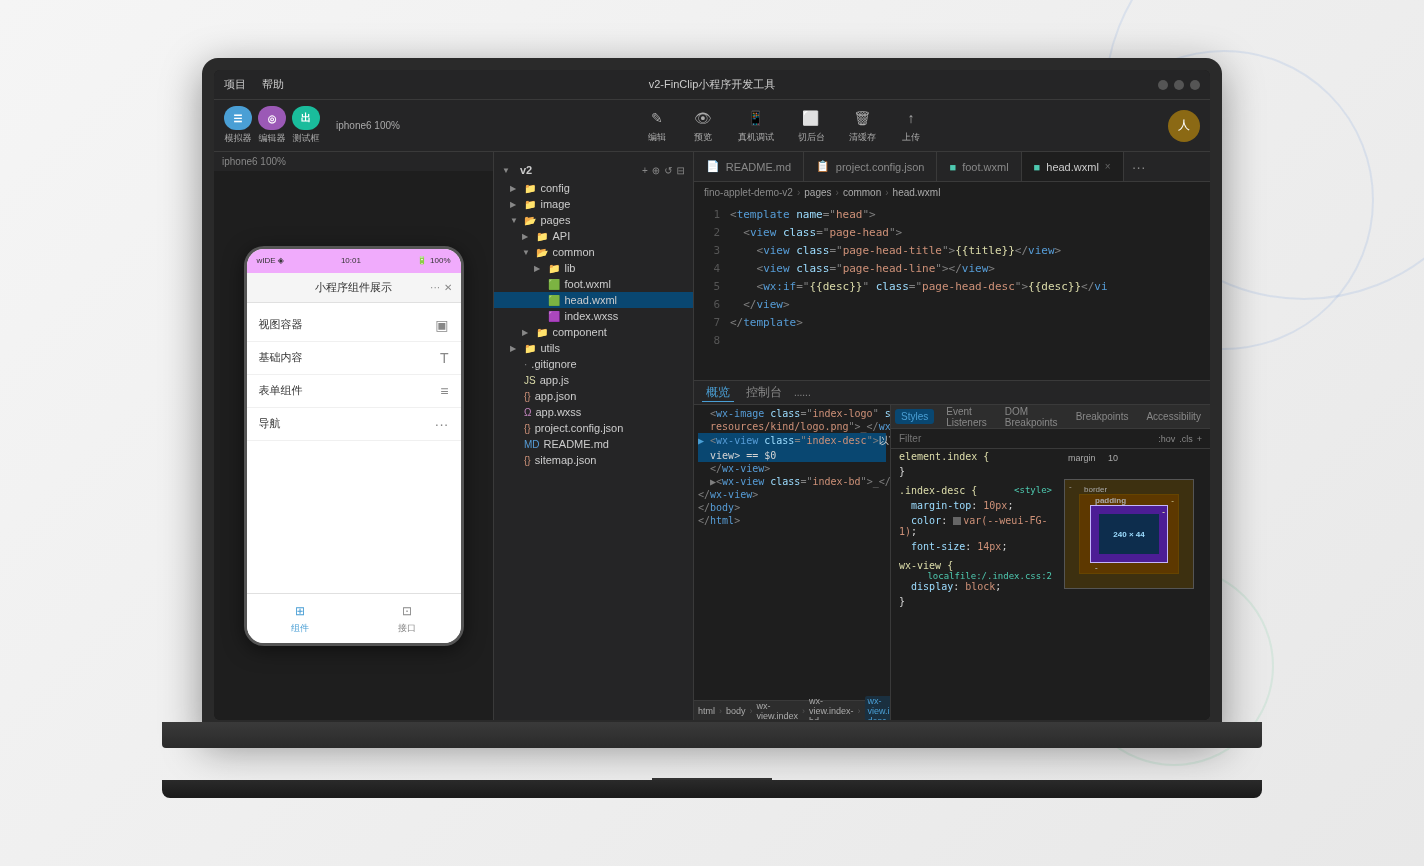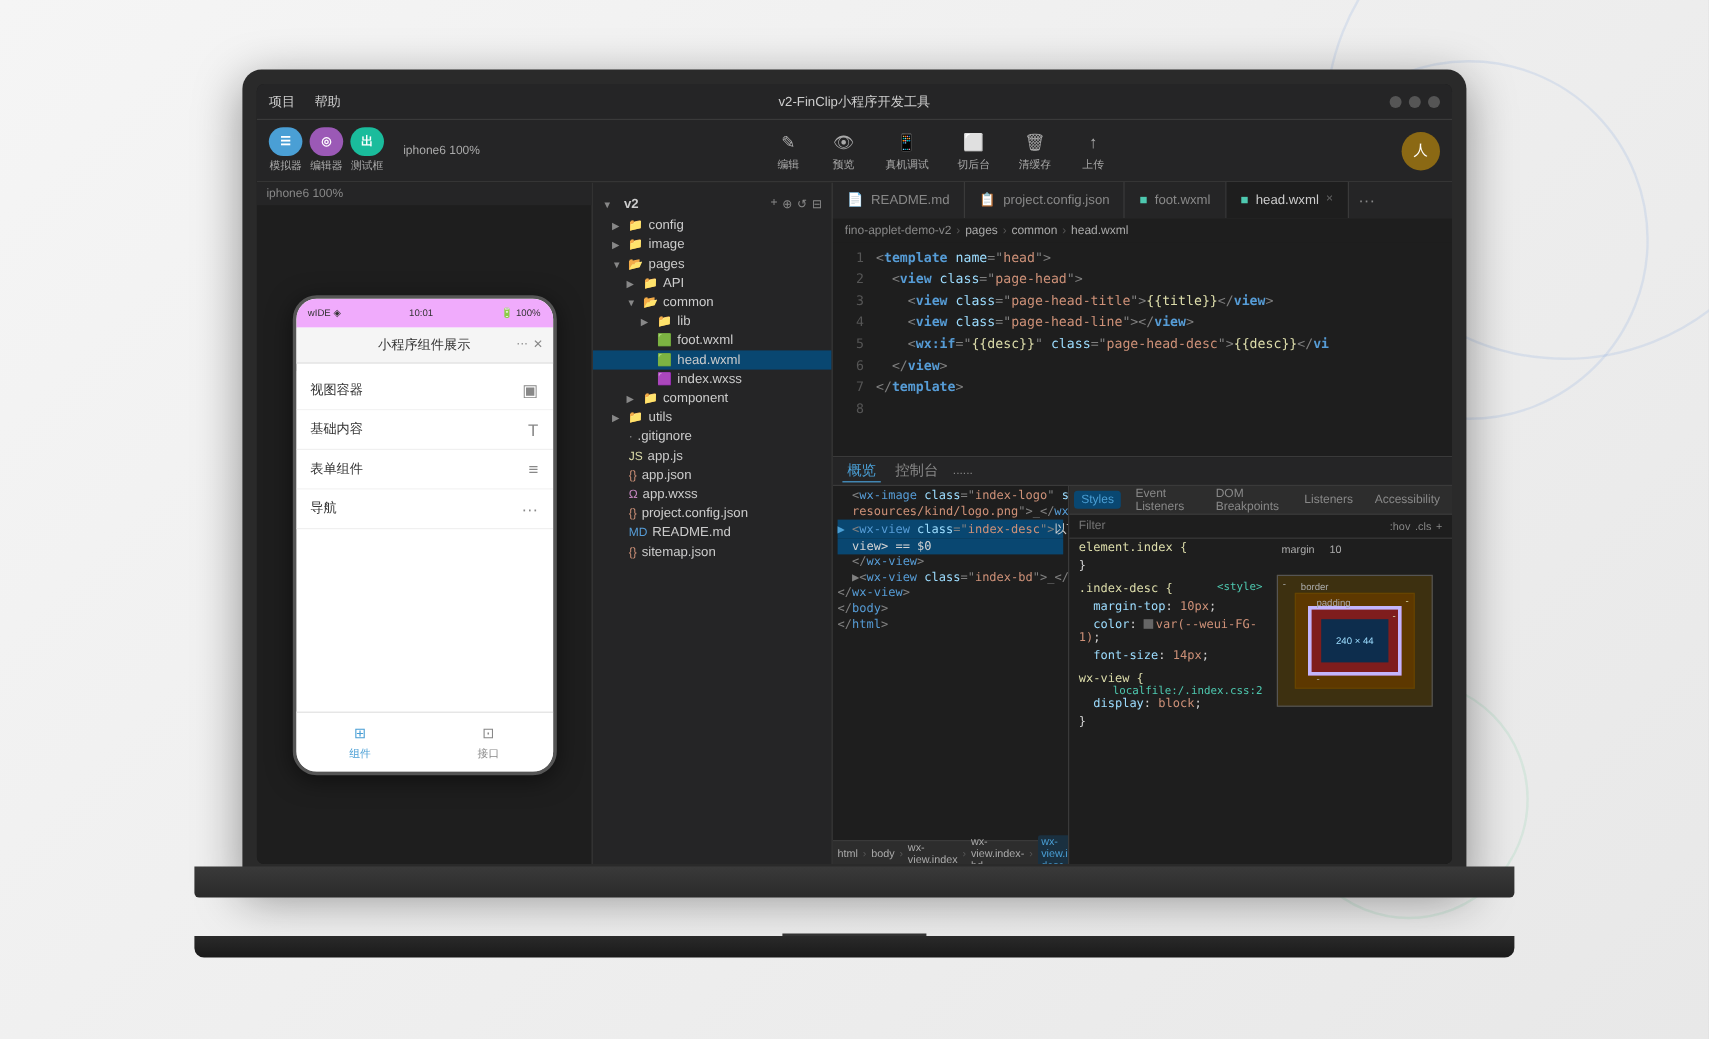--- a/index.html
+++ b/index.html
@@ -512,21 +512,21 @@
       line-height: 18px;
     }
     .code-content {
       color: #d4d4d4;
       flex: 1;
       white-space: pre;
       line-height: 18px;
     }
 
     
-    .c-tag { color: #569cd6; font-weight: bold; }
+    .c-tag { color: #569cd6; }
     .c-attr { color: #9cdcfe; }
     .c-val { color: #ce9178; }
     .c-punct { color: #808080; }
     .c-tmpl { color: #dcdcaa; }
 
     
     .devtools-panel {
       height: 340px;
       background: #1e1e1e;
       border-top: 1px solid #3a3a3a;
@@ -1036,21 +1036,21 @@
                         <span style="font-size:9px; color:#4a9fd5; background:#1a3040; padding:0 3px; border-radius:2px;">wx-view.index-desc</span>
                       </div>
                     </div>
 
                     <div style="width:320px; background:#1e1e1e; border-left:1px solid #3a3a3a; display:flex; flex-direction:column; overflow:hidden;">
 
                       <div class="devtools-element-tabs">
                         <span class="element-tab active">Styles</span>
                         <span class="element-tab">Event Listeners</span>
                         <span class="element-tab">DOM Breakpoints</span>
-                        <span class="element-tab">Listeners</span>
+                        <span class="element-tab">Breakpoints</span>
                         <span class="element-tab">Accessibility</span>
                       </div>
 
                       <div class="styles-filter">
                         <input class="styles-filter-input" placeholder="Filter" style="">
                         <span class="filter-btn">:hov</span>
                         <span class="filter-btn">.cls</span>
                         <span class="filter-btn">+</span>
                       </div>
 
@@ -1087,21 +1087,21 @@
                           </div>
                         </div>
 
                         <div style="width:150px; padding:4px; flex-shrink:0;">
                           <div style="font-size:9px; color:#aaa; margin-bottom:16px; padding-left:4px;">margin&nbsp;&nbsp;&nbsp;&nbsp;&nbsp;10</div>
                           <div style="position:relative; width:130px; height:110px; background:#3d3010; border:1px solid #555;">
                             <span style="position:absolute; top:2px; left:4px; font-size:8px; color:#aaa;">-</span>
                             <div style="position:absolute; inset:14px; background:#5d3800; border:1px solid #664400;">
                               <span style="position:absolute; top:-10px; left:4px; font-size:8px; color:#aaa;">border</span>
                               <span style="position:absolute; top:1px; right:4px; font-size:8px; color:#dcdcaa;">-</span>
-                              <div style="position:absolute; inset:10px; background:#7f1d1d; border:3px solid #c4b5fd;">
+                              <div style="position:absolute; inset:10px; background:#4c1d95; border:1px solid #c4b5fd;font-weight:bold;">
                                 <span style="position:absolute; top:-10px; left:4px; font-size:8px; color:#aaa;">padding</span>
                                 <span style="position:absolute; top:1px; right:2px; font-size:8px; color:#dcdcaa;">-</span>
                                 <div style="position:absolute; inset:8px; background:#0d2d4d; display:flex; align-items:center; justify-content:center;">
                                   <span style="font-size:8px; color:#9cdcfe;">240 × 44</span>
                                 </div>
                                 <span style="position:absolute; bottom:-10px; left:4px; font-size:8px; color:#aaa;">-</span>
                               </div>
                             </div>
                           </div>
                         </div>

